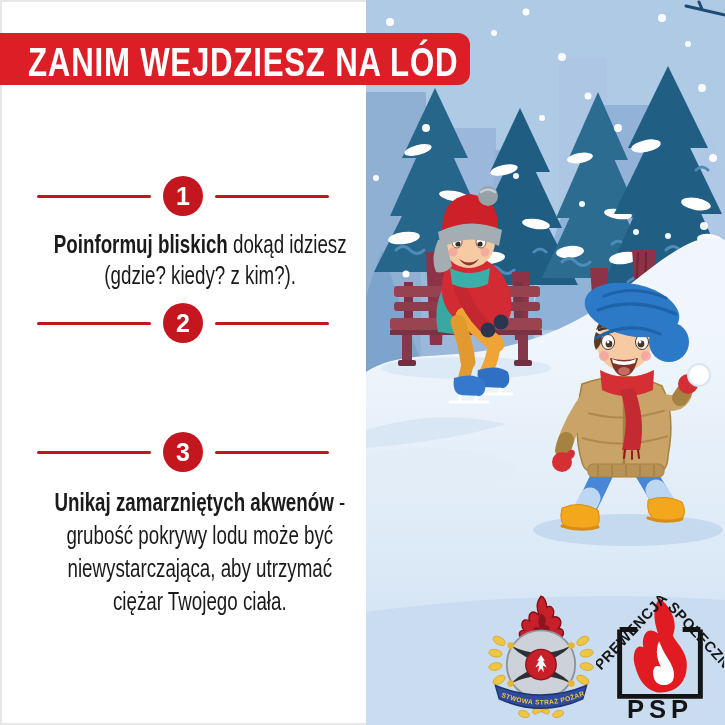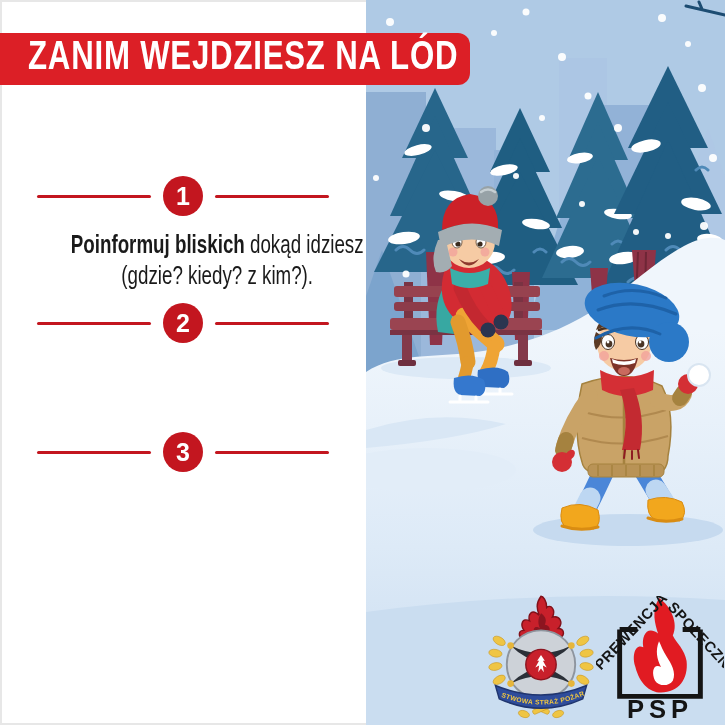--- a/index.html
+++ b/index.html
@@ -5,31 +5,31 @@
   html,body{margin:0;padding:0;}
   body{width:725px;height:725px;background:#fff;}
   .poster{position:relative;width:725px;height:725px;background:#ffffff;overflow:hidden;
           font-family:"Liberation Sans",sans-serif;box-shadow:inset 0 0 0 2px #e7e7e7;}
   
   .illustration{position:absolute;left:366px;top:0;width:359px;height:725px;background:#AFCAE5;}
   .illustration svg{display:block;}
   .logo{position:absolute;}
   
   .banner{position:absolute;top:33px;left:0;width:470px;height:52px;background:#DC1F26;
-          border-radius:0 12px 12px 0;z-index:6;display:flex;align-items:flex-start;}
+          border-radius:0 12px 12px 0;z-index:6;display:flex;align-items:flex-end;}
   .banner-text{color:#fff;font-weight:700;font-size:40px;letter-spacing:1px;margin-left:28px;
                white-space:nowrap;transform:scaleX(.78);transform-origin:0 50%;}
   
   .divider-row{position:absolute;left:0;width:366px;display:flex;align-items:center;
                justify-content:center;gap:12px;z-index:3;}
   .rule{height:3px;width:114px;background:#C3161F;border-radius:2px;}
   .num-badge{width:40px;height:40px;border-radius:50%;background:#C3161F;color:#fff;
              font-weight:700;font-size:25px;display:flex;align-items:center;justify-content:center;}
   
-  .item-center{position:absolute;left:12px;width:400px;display:flex;justify-content:flex-end;z-index:3;}
+  .item-center{position:absolute;left:0;width:400px;display:flex;justify-content:center;z-index:3;}
   .item-text{margin:0;text-align:center;font-size:25px;line-height:31px;color:#1A1A1A;
              white-space:nowrap;font-weight:400;transform:scaleX(.75);transform-origin:center top;}
   .item-text .b{font-weight:700;}
   .item-text--tall{line-height:33px;}
 </style>
 </head>
 <body>
 
 <div class="poster">
 
@@ -319,14 +319,17 @@
     <span class="rule"></span>
     <span class="num-badge">2</span>
     <span class="rule"></span>
   </div>
 
   <div class="divider-row" style="top:432px">
     <span class="rule"></span>
     <span class="num-badge">3</span>
     <span class="rule"></span>
   </div>
+  <div class="item-center" style="top:486px">
+    <p class="item-text item-text--tall"><span class="b">Unikaj zamarzniętych akwenów</span><span> -</span><br><span>grubość pokrywy lodu może być</span><br><span>niewystarczająca, aby utrzymać</span><br><span>ciężar Twojego ciała.</span></p>
+  </div>
 
 </div>
 
 </body></html>

